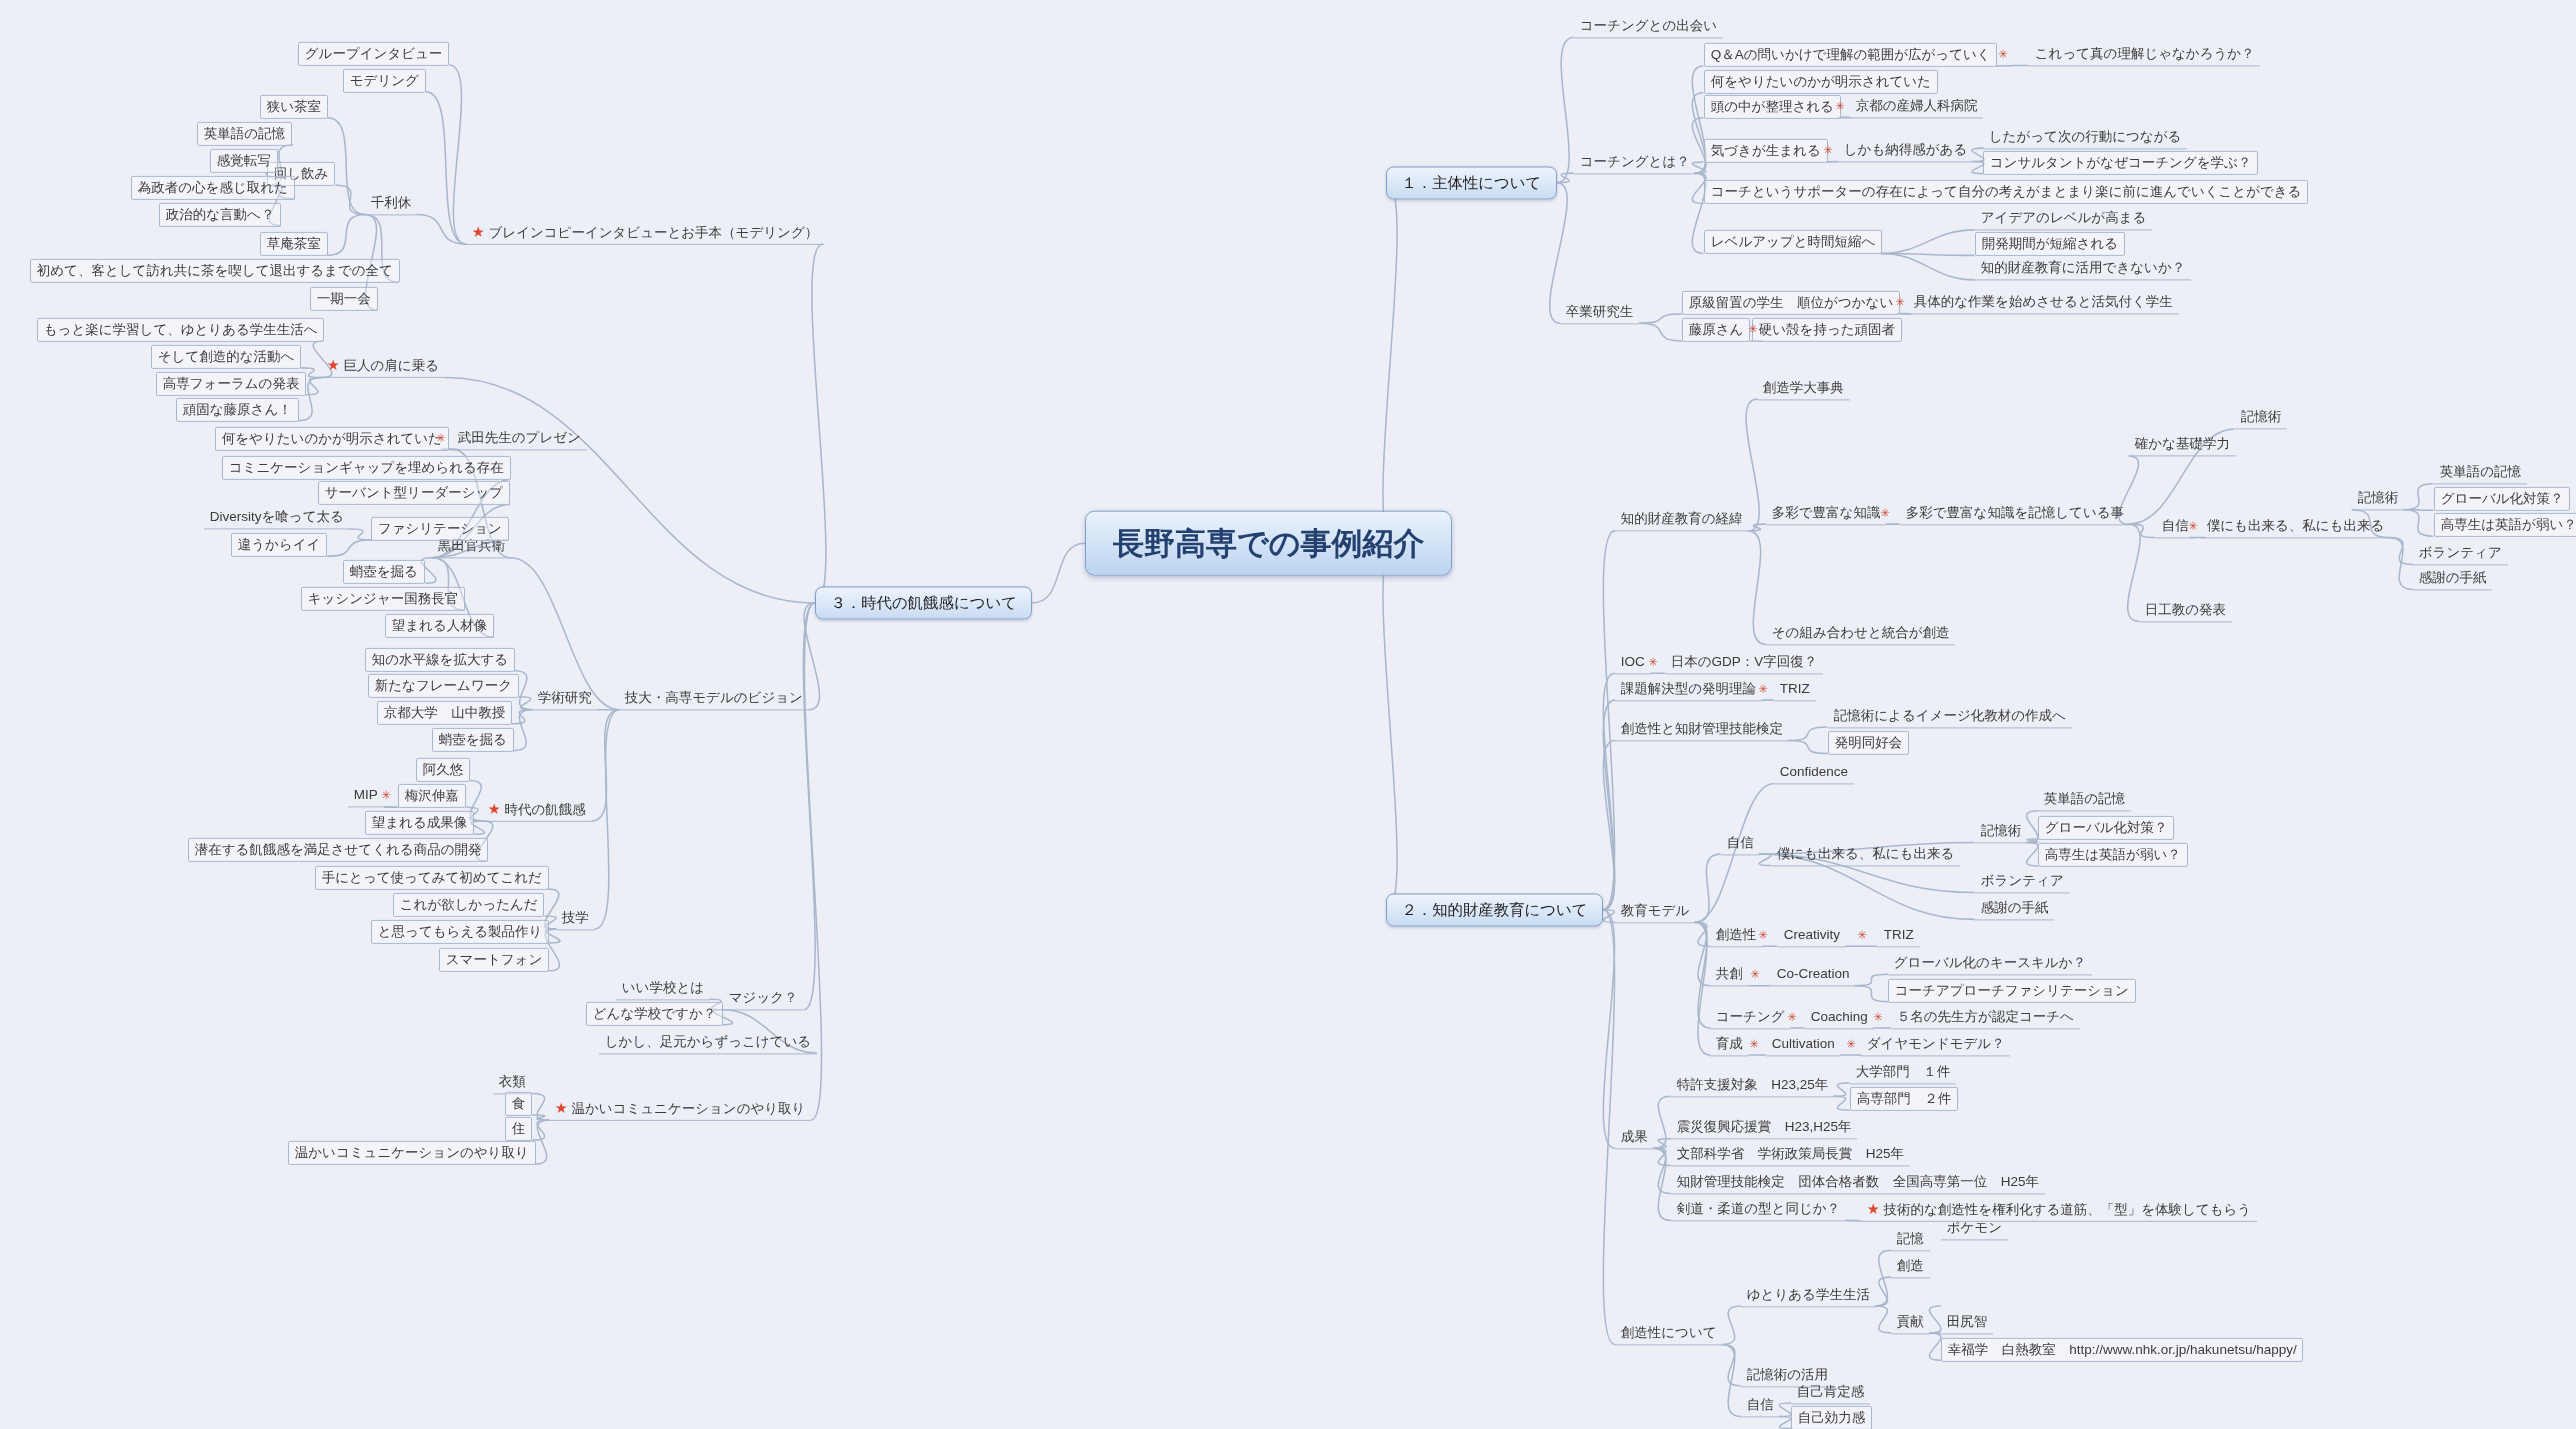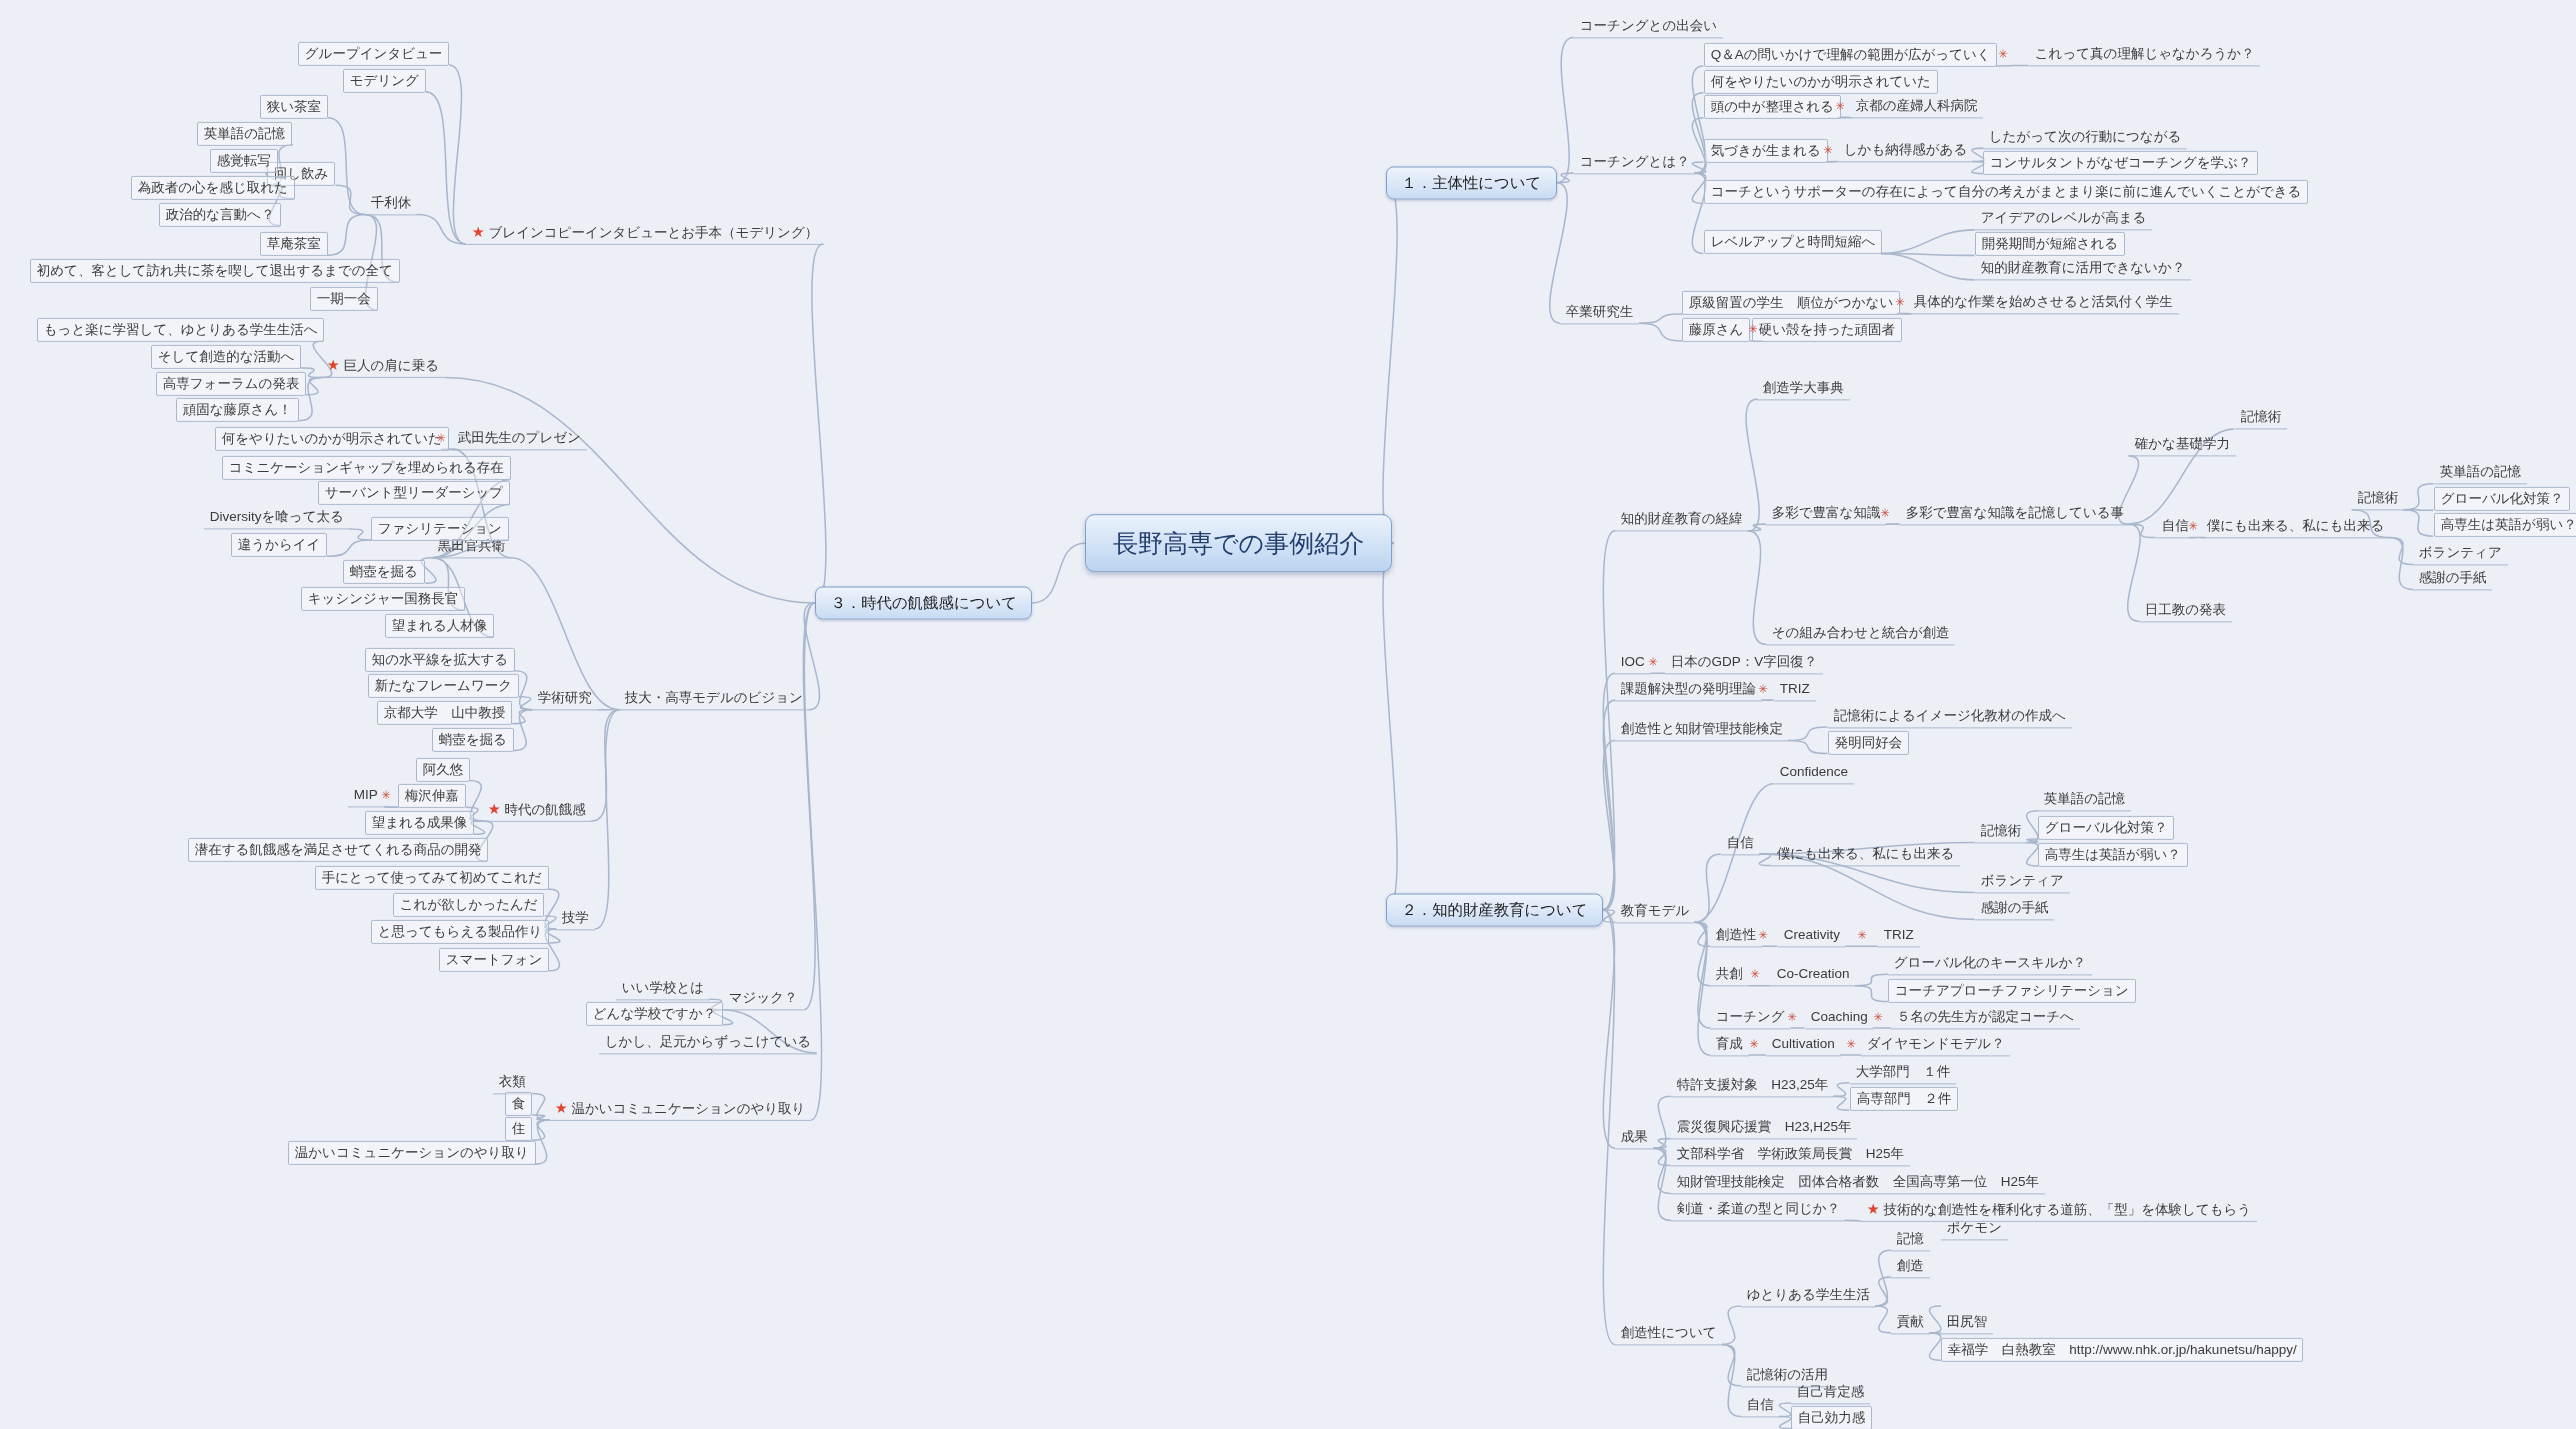--- a/index.html
+++ b/index.html
@@ -8,21 +8,21 @@
        font-family:"Liberation Sans","DejaVu Sans",sans-serif}
   #mindmap-canvas{position:relative;width:2576px;height:1429px}
   #connector-svg{position:absolute;left:0;top:0}
   .node{position:absolute;transform:translateY(-50%);white-space:nowrap;
         font-size:13.5px;color:#3b3b3b;padding:2.9px 5.8px 3.8px;line-height:1.15;cursor:default}
   .s-line{border-bottom:1.5px solid #a9b7cd}
   .s-box{border:1.3px solid #a9b7cd;background:rgba(255,255,255,.35);border-radius:1.9px}
   .s-branch{font-size:15.4px;color:#1e1e1e;background:linear-gradient(180deg,#eef4fc,#c9dcf3);
             border:1.4px solid #7e9fc9;border-radius:7.7px;padding:6.7px 14.4px;
             box-shadow:0 1px 2.9px rgba(60,80,120,.25)}
-  .s-root{font-size:25px;font-weight:normal;color:#23406e;
+  .s-root{font-size:31px;font-weight:bold;color:#23406e;
           background:linear-gradient(180deg,#eaf2fc,#bcd4f0);border:1.9px solid #7e9fc9;
           border-radius:9.6px;padding:13.5px 27px;box-shadow:0 1.9px 4.8px rgba(60,80,120,.3)}
   .star{color:#e0452f;margin-right:3.8px;font-size:14.4px}
   .marker{position:absolute;transform:translate(-50%,-50%);color:#cf4a36;font-size:11.5px;line-height:1}
 </style>
 </head>
 <body style="background: rgb(237, 239, 247);">
 
 <div id="mindmap-canvas" style="width: 2576px; height: 1429px;">
   <svg id="connector-svg" width="2576" height="1429" viewBox="0 0 2678 1486">

